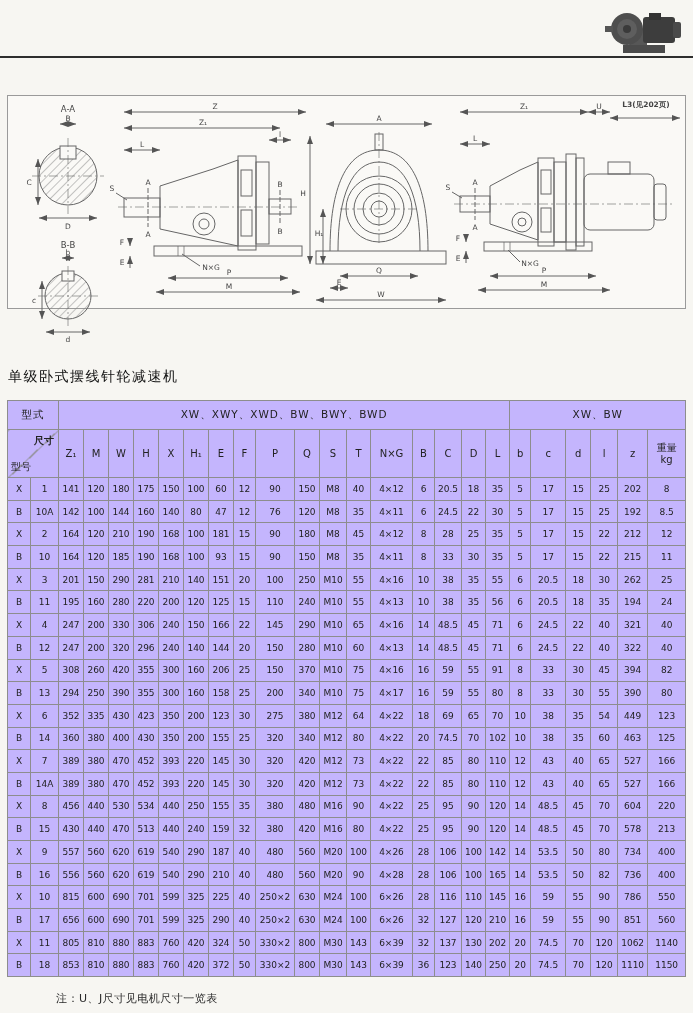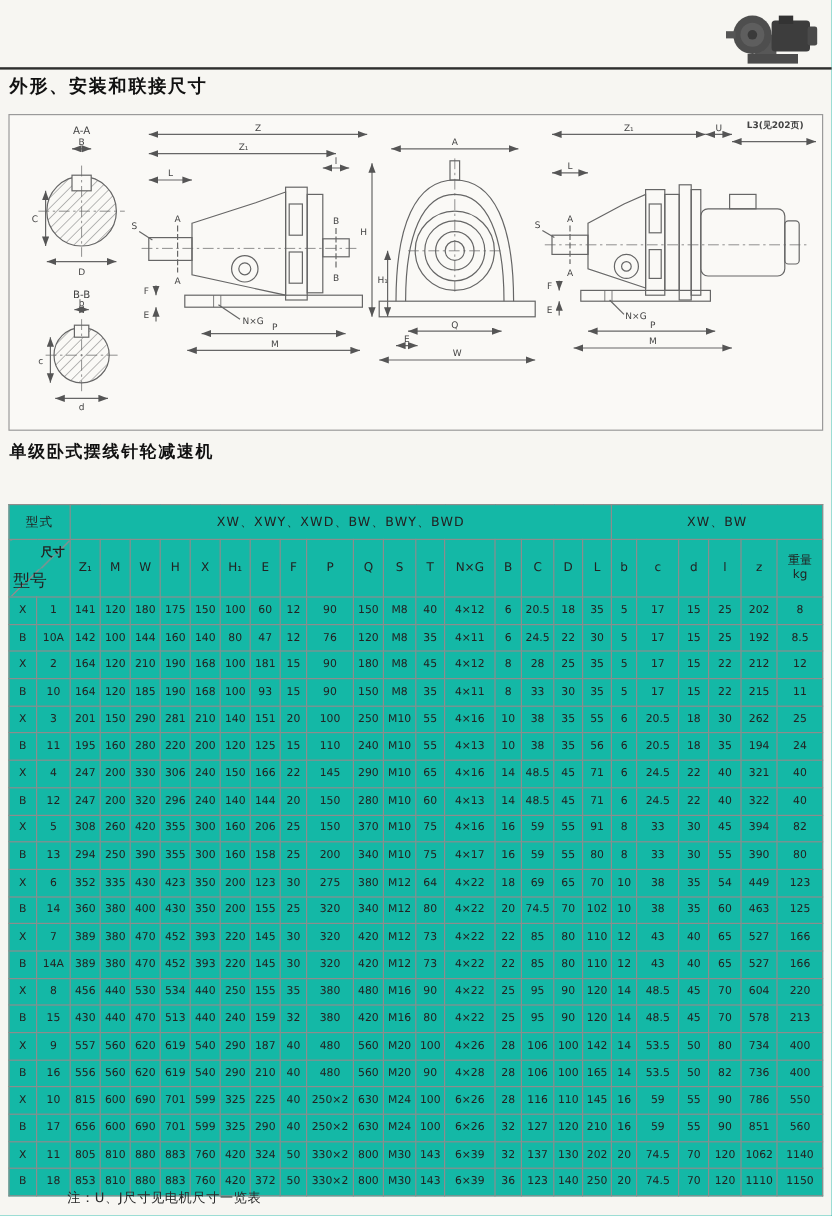--- a/index.html
+++ b/index.html
@@ -9,33 +9,33 @@
     background:#f7f6f2;
     font-family:"DejaVu Sans","Liberation Sans",sans-serif;
     color:#1c1c1c;
     position:relative;
     overflow:hidden;
   }
   .page { position:relative; width:693px; height:1013px; }
   .photo { position:absolute; top:5px; right:6px; width:84px; height:52px; }
   .header-rule { position:absolute; top:56px; left:0; width:693px; border-top:2px solid #2e2e2e; }
   .page-title { position:absolute; top:63px; left:8px; margin:0; font-size:15px; font-weight:bold; letter-spacing:1.5px; color:#111; }
-  .drawing-box { position:absolute; top:95px; left:7px; width:679px; height:264px; border:1px solid #9a9a9a; background:#faf9f6; }
+  .drawing-box { position:absolute; top:95px; left:7px; width:679px; height:214px; border:1px solid #9a9a9a; background:#faf9f6; }
   .drawing-box svg { display:block; }
-  .section-title { position:absolute; top:368px; left:8px; margin:0; font-size:14px; font-weight:bold; letter-spacing:1.5px; color:#111; }
-  table.dim { position:absolute; top:420px; left:7px; width:679px; border-collapse:collapse; table-layout:fixed; background:#14b8a6; }
+  .section-title { position:absolute; top:368px; left:8px; margin:0; font-size:14px; font-weight:normal; letter-spacing:1.5px; color:#111; }
+  table.dim { position:absolute; top:400px; left:7px; width:679px; border-collapse:collapse; table-layout:fixed; background:#c4b5fd; }
   table.dim th, table.dim td { border:1px solid #8d8d8d; text-align:center; vertical-align:middle; padding:0; font-weight:normal; color:#222; overflow:hidden; }
   tr.group-row th { height:29px; font-size:10.5px; letter-spacing:1px; }
   tr.col-row th { height:48px; font-size:10px; line-height:1.15; }
   tbody td { height:22.7px; font-size:9px; }
   th.corner { position:relative;
     background:linear-gradient(to bottom right, transparent 49.2%, #8d8d8d 49.2%, #8d8d8d 50.8%, transparent 50.8%);
   }
   th.corner .c-top { position:absolute; top:5px; right:4px; font-size:10px;font-weight:bold; }
-  th.corner .c-bot { position:absolute; bottom:5px; left:3px; font-size:14px; }
+  th.corner .c-bot { position:absolute; bottom:5px; left:3px; font-size:10px; }
   .footnote { position:absolute; top:991px; left:8px; font-size:11px; color:#2a2a2a; letter-spacing:0.5px;margin-left:48px; }
   svg text { font-family:"DejaVu Sans","Liberation Sans",sans-serif; fill:#444; }
   .dimtxt { font-size:7.5px; }
   .sectxt { font-size:8.5px; }
 </style>
 </head>
 <body>
 
 <div class="page">
 
@@ -45,21 +45,20 @@
     <rect x="40" y="12" width="32" height="26" rx="3" fill="#3d3d3d"></rect>
     <rect x="70" y="17" width="8" height="16" rx="2" fill="#4a4a4a"></rect>
     <rect x="46" y="8" width="12" height="7" fill="#333"></rect>
     <circle cx="24" cy="24" r="16" fill="#4e4e4e"></circle>
     <circle cx="24" cy="24" r="10" fill="#5e5e5e"></circle>
     <circle cx="24" cy="24" r="4" fill="#3a3a3a"></circle>
     <rect x="2" y="21" width="8" height="6" fill="#555"></rect>
   </svg>
 
   <div class="header-rule"></div>
-  <h1 class="page-title">外形、安装和联接尺寸</h1>
 
   <div class="drawing-box">
     <svg width="677" height="255" viewBox="0 0 677 255">
       <defs>
         <marker id="ae" markerWidth="9" markerHeight="8" refX="8" refY="3" orient="auto" markerUnits="userSpaceOnUse">
           <path d="M0,0L8,3L0,6z" fill="#555"></path>
         </marker>
         <marker id="as" markerWidth="9" markerHeight="8" refX="8" refY="3" orient="auto-start-reverse" markerUnits="userSpaceOnUse">
           <path d="M0,0L8,3L0,6z" fill="#555"></path>
         </marker>

